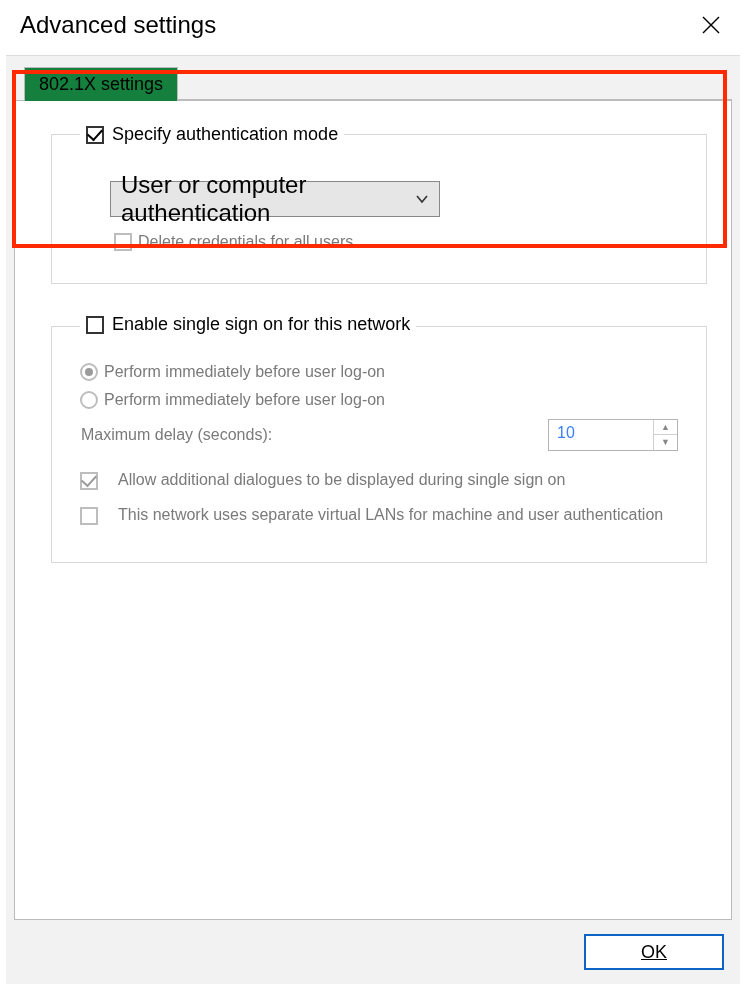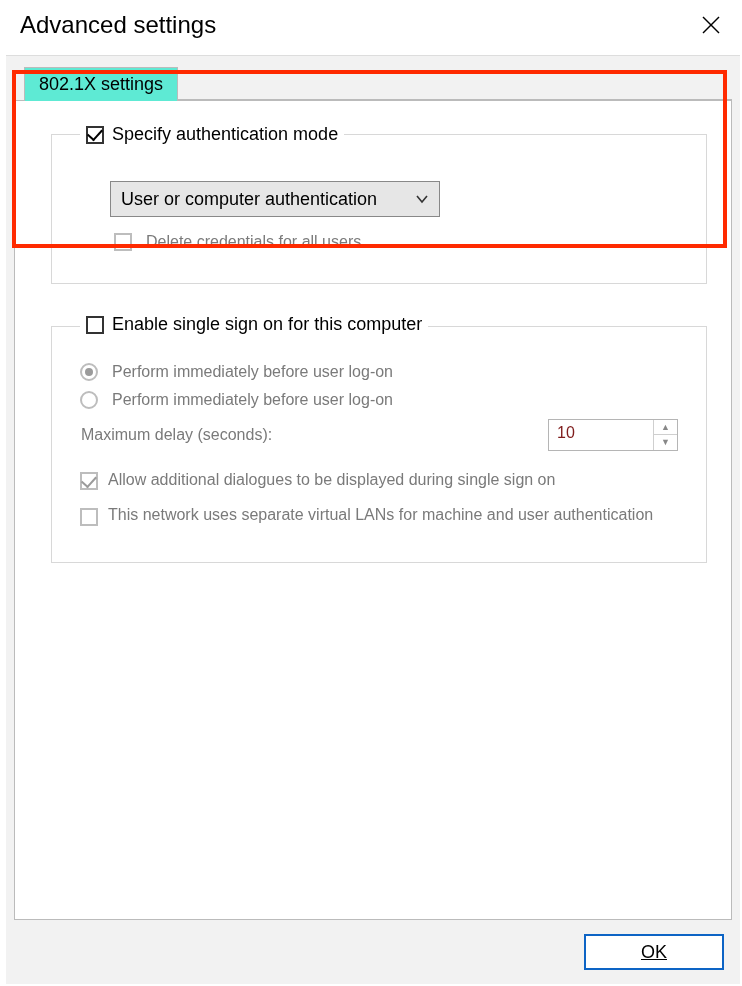--- a/index.html
+++ b/index.html
@@ -6,56 +6,56 @@
     body { font-family: "Segoe UI", Arial, sans-serif; font-size: 16px; color: #000; background: #fff; width: 742px; height: 986px; overflow: hidden; }
     .dialog { width: 742px; height: 986px; background: #fff; position: relative; }
     .titlebar { height: 50px; display: flex; align-items: center; padding: 0 20px; }
     .titlebar .title { font-size: 24px; flex: 1; }
     .titlebar .close { width: 22px; height: 22px; display: flex; align-items: center; justify-content: center; cursor: pointer; }
     .titlebar .close svg { width: 20px; height: 20px; }
     .body { padding: 10px 8px 0 8px; background: #f2f2f2; border-top: 1px solid #ddd; position: absolute; top: 55px; left: 6px; right: 2px; bottom: 2px; }
     .highlight-box { border: 4px solid #ff2a00; position: absolute; left: 12px; top: 70px; right: 15px; height: 178px; pointer-events: none; z-index: 10; }
 
     .tab-strip { display: flex; margin-left: 10px; }
-    .tab { background: #5eead4; border: 1px solid #bbb; border-bottom: none; padding: 6px 14px 6px 14px; font-size: 18px; position: relative; top: 1px; z-index: 2; }
+    .tab { background: #15803d; border: 1px solid #bbb; border-bottom: none; padding: 6px 14px 6px 14px; font-size: 18px; position: relative; top: 1px; z-index: 2; }
     .tab-fill { flex: 1; border-bottom: 1px solid #bbb; }
 
     .tab-panel { background: #fff; border: 1px solid #bbb; border-top: 1px solid #bbb; padding: 22px 24px 30px 36px; height: 820px; }
 
     fieldset.group { border: 1px solid #d8d8d8; padding: 18px 28px 22px 28px; margin-bottom: 30px; position: relative; }
     fieldset.group > legend { padding: 0 6px; font-size: 18px; }
     legend .chk { display: inline-flex; align-items: center; gap: 8px; }
 
     .chk-box { width: 18px; height: 18px; border: 2px solid #333; display: inline-flex; align-items: center; justify-content: center; background: #fff; flex-shrink: 0; vertical-align: middle; }
     .chk-box.checked::after { content: ""; width: 12px; height: 7px; border-left: 2.5px solid #000; border-bottom: 2.5px solid #000; transform: rotate(-48deg) translate(1px,-1px); }
     .chk-box.disabled { border-color: #bdbdbd; }
     .chk-box.disabled.checked::after { border-color: #9b9b9b; }
-    .opt-row { display: flex; align-items: center; gap: 14px; margin-bottom: 10px; }
+    .opt-row { display: flex; align-items: center; gap: 6px; margin-bottom: 10px; }
     .opt-row.sub { margin-left: 34px; }
 
     .disabled-text { color: #7a7a7a; }
 
     .auth-row { display: flex; gap: 14px; margin: 18px 0 16px 30px; align-items: center; }
     .combo { flex: 0 0 330px; height: 36px; border: 1px solid #888; background: #e6e6e6; display: flex; align-items: center; padding: 0 10px; cursor: pointer; }
-    .combo .combo-text { flex: 1; font-size: 18px; }
+    .combo .combo-text { flex: 1; font-size: 24px; }
     .combo .chev { width: 14px; height: 14px; }
     .btn-disabled { flex: 0 0 218px; height: 36px; border: 1px solid #aeaeae; background: #d3d3d3; color: #8f8f8f; font-size: 18px; display: flex; align-items: center; justify-content: center; }
 
     .radio { width: 18px; height: 18px; border: 2px solid #bdbdbd; border-radius: 50%; display: inline-flex; align-items: center; justify-content: center; flex-shrink: 0; }
     .radio.selected::after { content: ""; width: 8px; height: 8px; background: #9b9b9b; border-radius: 50%; }
 
     .delay-row { display: flex; align-items: center; margin-left: 1px; margin-top: 10px; margin-bottom: 18px; }
     .delay-row .lbl { flex: 1; }
     .spinner { width: 130px; height: 32px; border: 1px solid #b5b5b5; display: flex; background: #fff; }
-    .spinner .val { flex: 1; padding: 4px 8px; color: #7f1d1d; }
+    .spinner .val { flex: 1; padding: 4px 8px; color: #3b82f6; }
     .spinner .arrows { width: 24px; border-left: 1px solid #cfcfcf; display: flex; flex-direction: column; }
     .spinner .arrows div { flex: 1; display: flex; align-items: center; justify-content: center; color: #888; font-size: 9px; }
     .spinner .arrows div:first-child { border-bottom: 1px solid #cfcfcf; }
 
-    .multi-line { display: flex; gap: 10px; align-items: flex-end; margin-bottom: 14px; }
+    .multi-line { display: flex; gap: 20px; align-items: center; margin-bottom: 14px; }
     .multi-line .chk-box { margin-top: 3px; }
     .multi-line .txt { line-height: 1.35; }
 
     .button-row { position: absolute; bottom: 14px; right: 16px; display: flex; gap: 18px; text-decoration: underline; }
     .dlg-btn { width: 140px; height: 36px; border: 1px solid #8a8a8a; background: #e9e9e9; font-size: 18px; display: flex; align-items: center; justify-content: center; cursor: pointer; }
     .dlg-btn.primary { border: 2px solid #0d64c5; background: #fff; }
     fieldset.sso-group .sso-content { margin-left: 0px; margin-top: 6px; }
   </style>
 </head>
 <body>
@@ -101,21 +101,21 @@
         <div class="opt-row sub">
           <span class="chk-box disabled"></span>
           <span class="disabled-text">Delete credentials for all users</span>
         </div>
       </fieldset>
 
       <fieldset class="group sso-group">
         <legend>
           <span class="chk">
             <span class="chk-box"></span>
-            <span>Enable single sign on for this computer</span>
+            <span>Enable single sign on for this network</span>
           </span>
         </legend>
 
         <div class="sso-content">
           <div class="opt-row">
             <span class="radio selected"></span>
             <span class="disabled-text">Perform immediately before user log-on</span>
           </div>
           <div class="opt-row">
             <span class="radio"></span>

